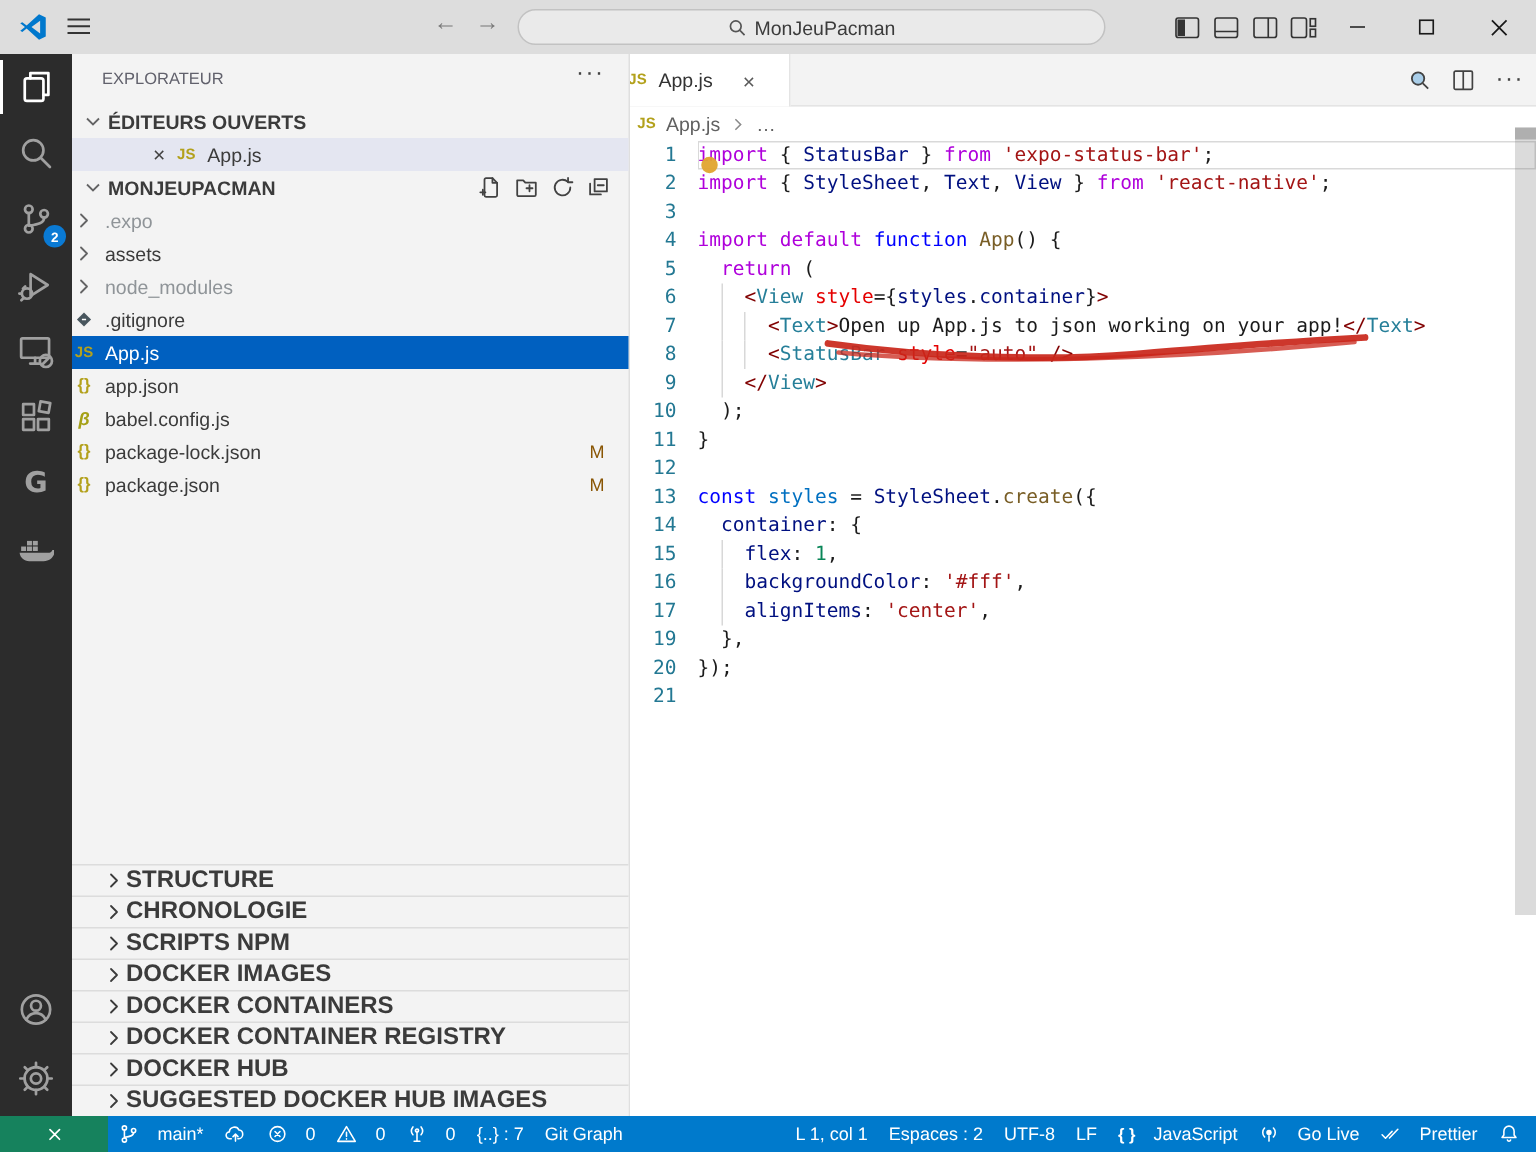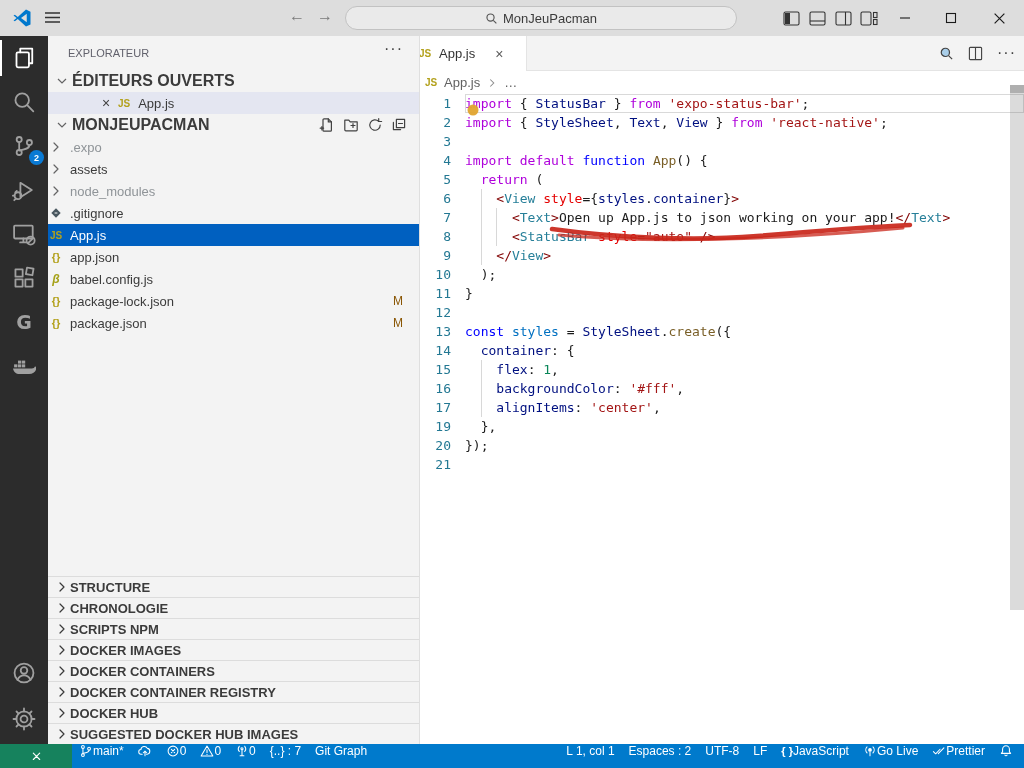--- a/index.html
+++ b/index.html
@@ -25,40 +25,40 @@
   .ab-item.active::before{content:"";position:absolute;left:0;top:4px;bottom:4px;width:2px;background:#fff}
   .ab-badge{position:absolute;right:4px;bottom:3px;min-width:15px;height:15px;border-radius:8px;background:#0a7ad4;
             color:#fff;font-size:9px;display:flex;align-items:center;justify-content:center;font-weight:700}
   .ab-bottom{position:absolute;bottom:2px;left:0;width:48px}
   .ab-bottom .ab-item{height:46px}
   
   .sidebar{position:absolute;left:48px;top:36px;bottom:24px;width:372px;background:#f3f3f3;
            border-right:1px solid #dfdfdf;box-sizing:border-box;z-index:3}
   .sb-title{height:34px;display:flex;align-items:center;padding-left:20px;font-size:11px;color:#61616c;position:relative}
   .sb-title .more{position:absolute;right:16px;top:4px;font-size:16px;letter-spacing:1px;color:#424242;cursor:pointer}
-  .sec-row{height:22px;display:flex;align-items:center;font-size:16px;font-weight:700;color:#3b3b3b;
+  .sec-row{height:22px;display:flex;align-items:center;font-size:13px;font-weight:700;color:#3b3b3b;
            padding-left:4px;cursor:pointer;position:relative}
   .sec-row .chev{margin:0 2px 0 2px}
   .oe-row{height:22px;display:flex;align-items:center;background:#e4e6f1;font-size:13px;color:#3b3b3b;
           padding-left:78px;gap:6px;cursor:pointer}
   .proj-actions{position:absolute;right:12px;top:3px;display:flex;gap:8px;color:#424242}
   .proj-actions span{cursor:pointer}
   .row{height:22px;display:flex;align-items:center;font-size:13px;color:#3b3b3b;cursor:pointer;gap:6px;position:relative}
   .row .lbl{white-space:nowrap}
   .row.dim .lbl{color:#8f9498}
   .row.sel{background:#0060c0;color:#fff}
   .row.sel .lbl{color:#fff}
   .row .badge{position:absolute;right:16px;font-size:12px;color:#895503;font-weight:400}
   .fileicon{width:16px;display:flex;justify-content:center}
   .js-badge{color:#b3a11c;font-weight:700;font-size:10px;font-style:normal}
   .json-badge{color:#b3a11c;font-weight:700;font-size:11px}
   .babel-badge{color:#a5a117;font-weight:700;font-size:12px;font-style:italic}
   .sb-panels{position:absolute;bottom:0;left:0;width:100%}
-  .panel-row{height:20px;border-top:1px solid #dcdcdc;display:flex;align-items:center;font-size:13px;
-             font-weight:700;color:#3b3b3b;padding-left:6px;cursor:pointer;background:#f3f3f3}
+  .panel-row{height:20px;border-top:1px solid #dcdcdc;display:flex;align-items:center;font-size:16px;
+             font-weight:700;color:#3b3b3b;padding-left:20px;cursor:pointer;background:#f3f3f3}
   
   .editor{position:absolute;left:407px;top:36px;right:0;bottom:24px;background:#fff;z-index:2}
   .tabbar{height:35px;background:#f3f3f3;border-bottom:1px solid #e4e4e4;display:flex;position:relative;box-sizing:border-box}
   .tab{width:120px;background:#fff;display:flex;align-items:center;padding:0 10px;gap:6px;font-size:13px;color:#333;
        border-right:1px solid #e4e4e4;box-sizing:border-box;height:35px;cursor:pointer}
   .tab .close{margin-left:14px;color:#5a5a5a;font-size:14px;cursor:pointer}
   .ed-actions{position:absolute;right:8px;top:0;height:34px;display:flex;align-items:center;gap:14px;color:#424242}
   .ed-actions .more{font-size:16px;letter-spacing:1px;cursor:pointer}
   .breadcrumb{height:23px;display:flex;align-items:center;padding-left:16px;gap:5px;font-size:13px;color:#616161;background:#fff}
   .code{position:absolute;left:0;right:0;top:58px;bottom:0;font-family:"DejaVu Sans Mono","Liberation Mono",monospace;
@@ -70,21 +70,21 @@
   .lc .g{position:absolute;top:0;bottom:0;border-left:1px solid #d8d8d8}
   .t-kw{color:#af00db}.t-kwb{color:#0000ff}.t-id{color:#001080}.t-cv{color:#0070c1}.t-str{color:#a31515}
   .t-tag{color:#267f99}.t-tagb{color:#800000}.t-attr{color:#e50000}.t-fn{color:#795e26}.t-num{color:#098658}.t-pl{color:#1b1b1b}
   .overlay{position:absolute;left:0;top:0;width:100%;height:100%;pointer-events:none}
   .scroll-thumb{position:absolute;right:0;top:49px;width:14px;height:525px;background:rgba(110,110,110,.25)}
   .scroll-cap{position:absolute;right:0;top:49px;width:14px;height:8px;background:rgba(60,60,60,.28)}
   
   .statusbar{position:absolute;left:0;bottom:0;width:1024px;height:24px;background:#007acc;display:flex;
              align-items:center;color:#fff;font-size:12px;z-index:6}
   .remote{width:72px;height:24px;background:#16825d;display:flex;align-items:center;justify-content:center;cursor:pointer}
-  .st-item{display:flex;align-items:flex-start;gap:0;padding:0 7px;height:24px;cursor:pointer;white-space:nowrap}
+  .st-item{display:flex;align-items:center;gap:12px;padding:0 7px;height:24px;cursor:pointer;white-space:nowrap}
   .st-left{display:flex;align-items:center}
   .st-right{margin-left:auto;display:flex;align-items:center;padding-right:4px}
 </style>
 </head>
 <body>
 
 <div class="titlebar">
   <span class="vslogo">
     <svg width="20" height="20" viewBox="0 0 16 16">
         <path fill="#0078cd" d="M11.2 1.2 4.6 7.2 2.3 5.4l-1.1.6 2.5 2-2.5 2 1.1.6 2.3-1.8 6.6 6 3.6-1.7V2.9L11.2 1.2zm.6 3.4v6.8L7.2 8l4.6-3.4z"></path>

